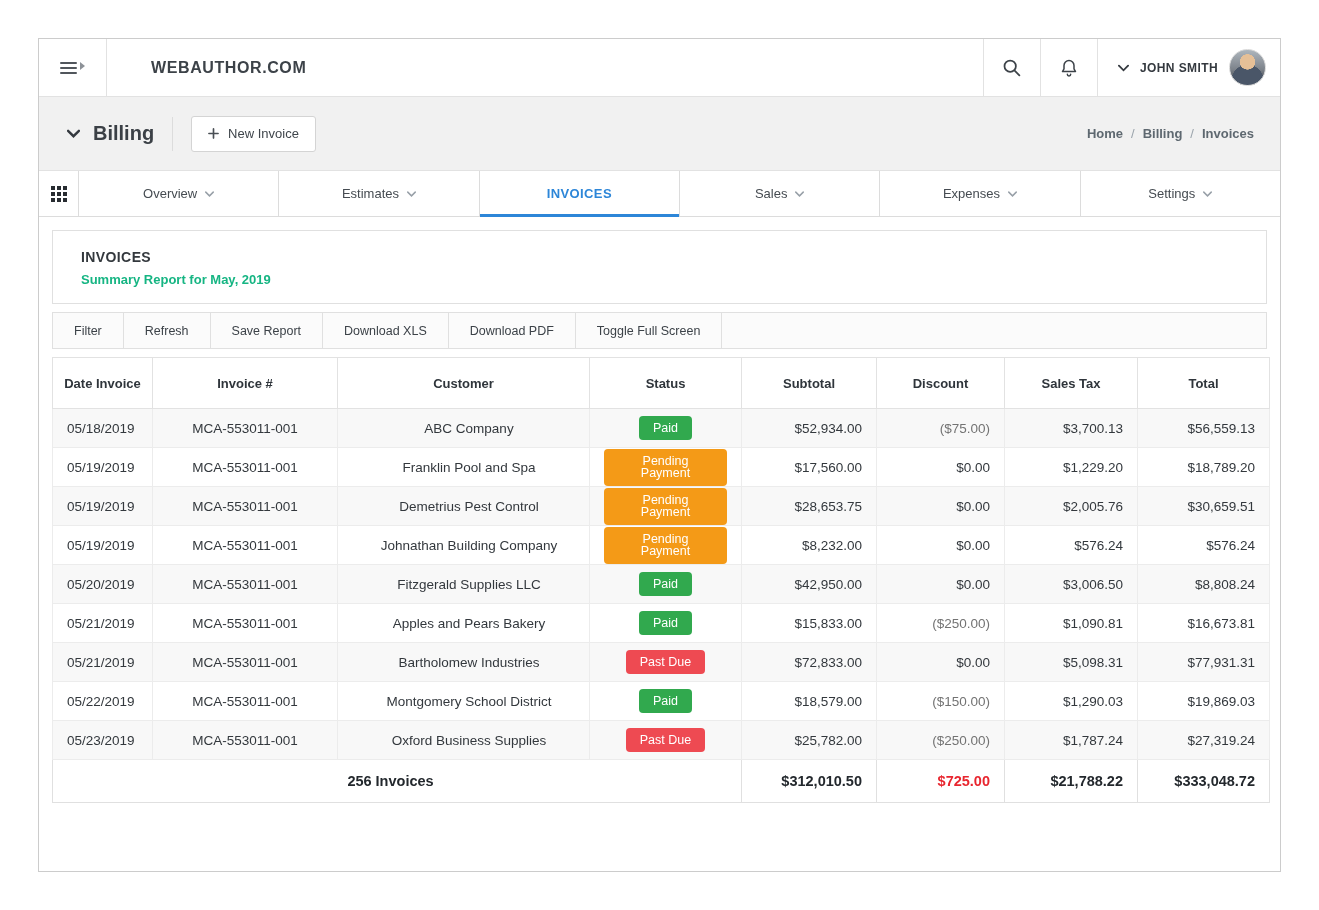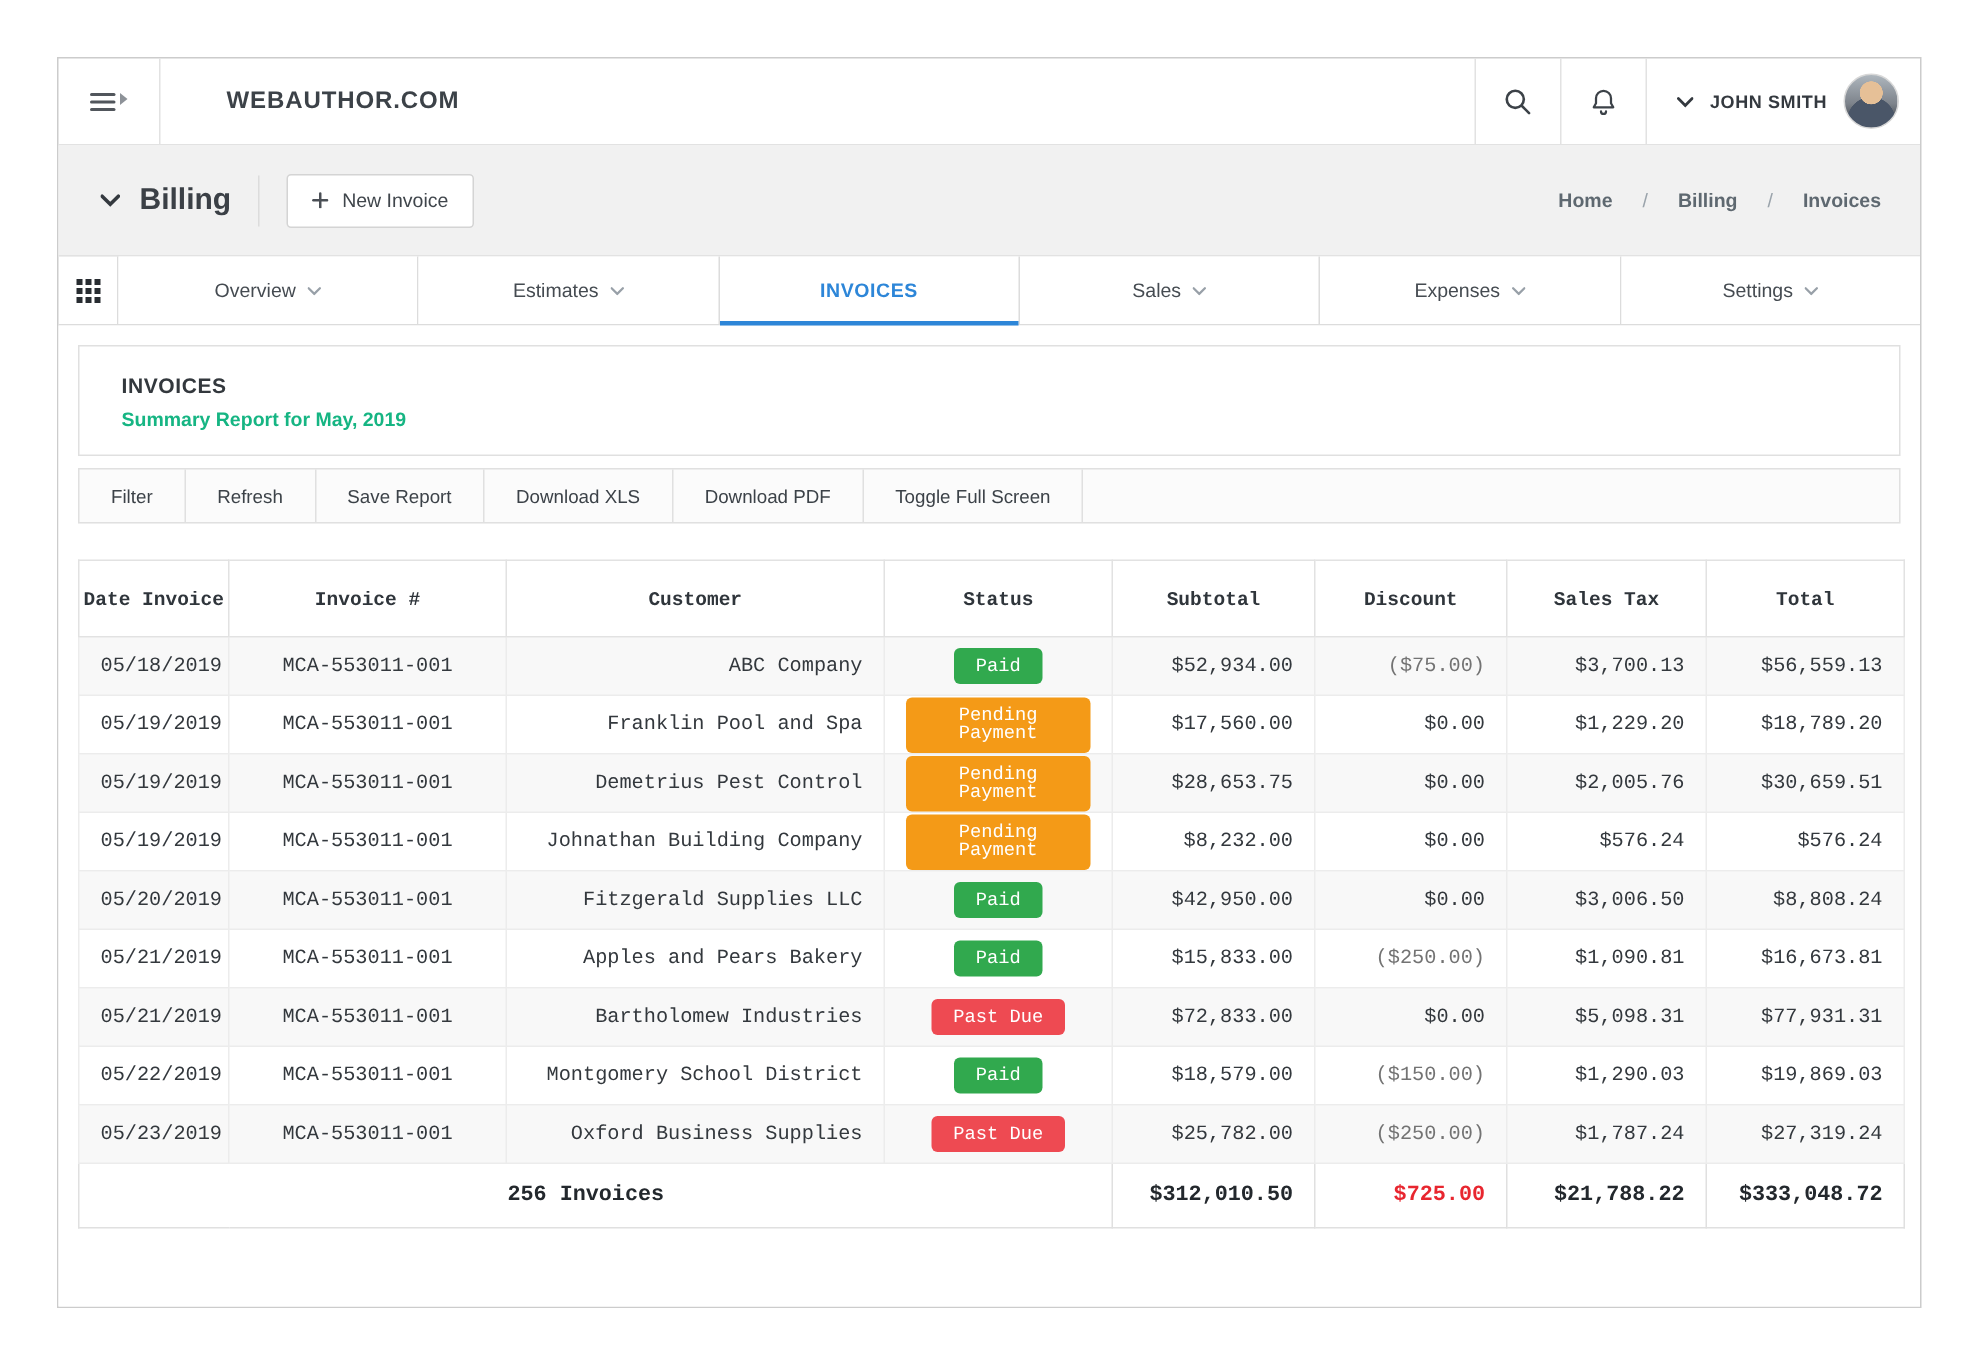--- a/index.html
+++ b/index.html
@@ -35,21 +35,21 @@
       radial-gradient(circle at 50% 34%, #e6c097 0%, #e6c097 26%, rgba(0,0,0,0) 27%),
       radial-gradient(circle at 50% 88%, #4a5668 0%, #4a5668 45%, rgba(0,0,0,0) 46%),
       linear-gradient(180deg, #aeb6bd 0%, #7d838b 55%, #30343b 100%);
   }
 
   
   .page-header { height: 74px; flex: 0 0 auto; background: #f1f1f1; border-bottom: 1px solid #e2e2e2; display: flex; align-items: center; padding: 0 26px 0 28px; }
   .page-title { font-size: 20px; font-weight: 700; color: #3b4046; margin-left: 13px; }
   .vdivider { width: 1px; height: 34px; background: #dcdcdc; margin: 0 18px; }
   .new-invoice-btn { background: #fff; border: 1px solid #d4d4d4; border-radius: 3px; height: 36px; padding: 0 16px; display: flex; align-items: center; gap: 9px; font-size: 13px; color: #3f454b; font-family: inherit; cursor: pointer; }
-  .breadcrumb { margin-left: auto; display: flex; align-items: center; gap: 20px; font-size: 13px; font-weight: 600; color: #5e6870; }
+  .breadcrumb { margin-left: auto; display: flex; align-items: center; gap: 8px; font-size: 13px; font-weight: 600; color: #5e6870; }
   .breadcrumb .sep { color: #9aa3ab; font-weight: 400; }
   .breadcrumb .crumb { cursor: pointer; }
 
   
   .tabbar { height: 46px; flex: 0 0 auto; display: flex; border-bottom: 1px solid #dcdcdc; }
   .grid-cell { width: 40px; border-right: 1px solid #dcdcdc; display: flex; align-items: center; justify-content: center; cursor: pointer; }
   .grid-icon { display: grid; grid-template-columns: repeat(3, 4px); grid-gap: 2px; }
   .grid-icon i { width: 4px; height: 4px; background: #282c31; }
   .tab { flex: 1; position: relative; display: flex; align-items: center; justify-content: center; gap: 8px; font-size: 13px; color: #454b51; border-right: 1px solid #dcdcdc; cursor: pointer; background: #fff; }
   .tab:last-child { border-right: none; }
@@ -58,28 +58,28 @@
 
   
   .content { flex: 1; padding: 13px 13px 0 13px; background: #fff; overflow: hidden; }
   .report-header { border: 1px solid #e0e0e0; padding: 18px 28px 16px 28px; background: #fff; }
   .report-title { font-size: 14px; font-weight: 700; letter-spacing: .4px; color: #33383d; }
   .report-subtitle { margin-top: 7px; font-size: 13px; font-weight: 700; color: #16b583; }
 
   .toolbar { margin-top: 8px; border: 1px solid #e0e0e0; background: #fbfbfb; display: flex; height: 37px; }
   .toolbar button { border: none; border-right: 1px solid #e0e0e0; background: transparent; padding: 0 21px; font-size: 12.5px; color: #3c4248; font-family: inherit; cursor: pointer; }
 
-  .table-wrap { margin-top: 24px; font-family: Liberation Mono, monospace; }
+  .table-wrap { margin-top: 8px; }
   table { width: 100%; border-collapse: collapse; table-layout: fixed; font-size: 13.5px; color: #33383d; }
   thead th { height: 51px; font-size: 13px; font-weight: 700; color: #2f353b; text-align: center; background: #fff; border: 1px solid #e2e2e2; padding: 0; }
   tbody td { height: 39px; border: 1px solid #ececec; padding: 0 14px; background: transparent; }
   tbody tr:nth-child(odd) { background: #f8f8f8; }
   .c-date { text-align: left; }
   .c-invoice { text-align: center; }
-  .c-customer { text-align: right; padding-left: 25px; }
+  .c-customer { text-align: center; padding-left: 25px; }
   .c-status { text-align: center; }
   .c-money { text-align: right; }
   .badge { display: inline-block; min-width: 48px; padding: 6px 14px; border-radius: 4px; color: #fff; font-size: 12.5px; line-height: 1; }
   .badge-paid { background: #31a94e; }
   .badge-pending { background: #f49a17; }
   .badge-past-due { background: #ee4a52; }
   .neg { color: #737373; }
 
   tfoot td { height: 43px; border: 1px solid #e0e0e0; font-weight: 700; font-size: 14.5px; color: #23282d; padding: 0 14px; background: #fff; }
   .foot-count { text-align: center; padding-right: 27px; }

